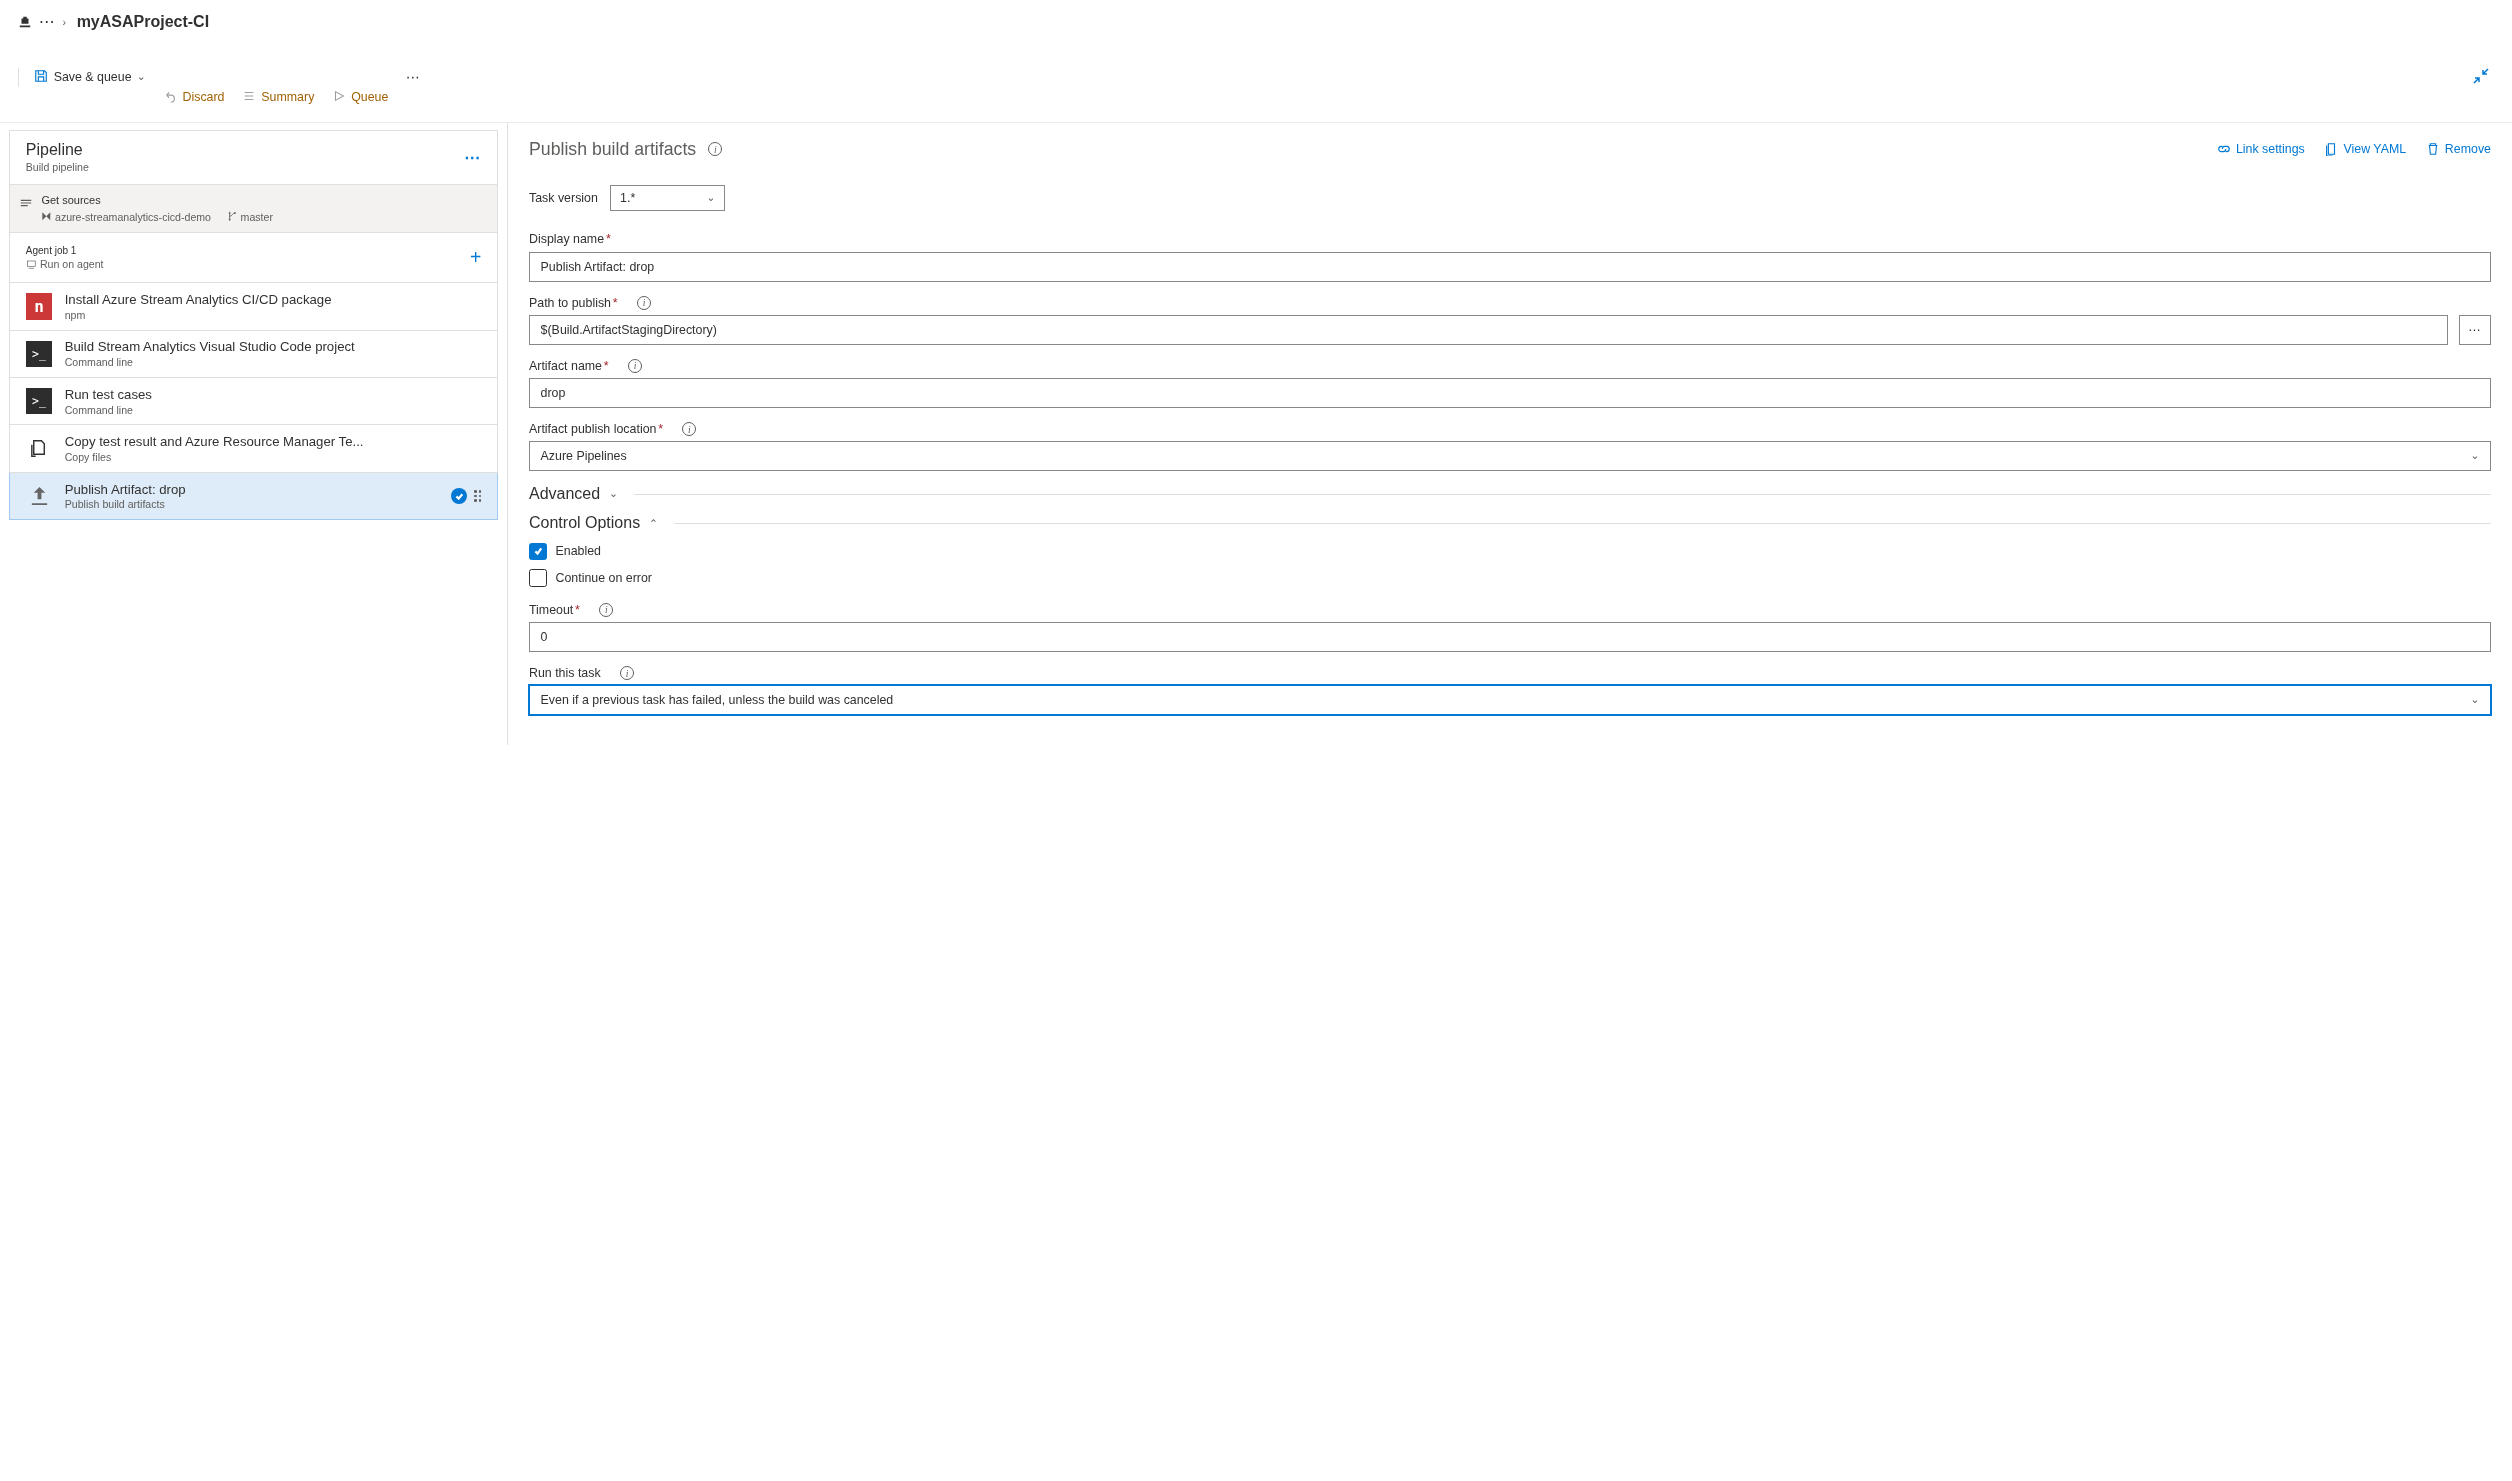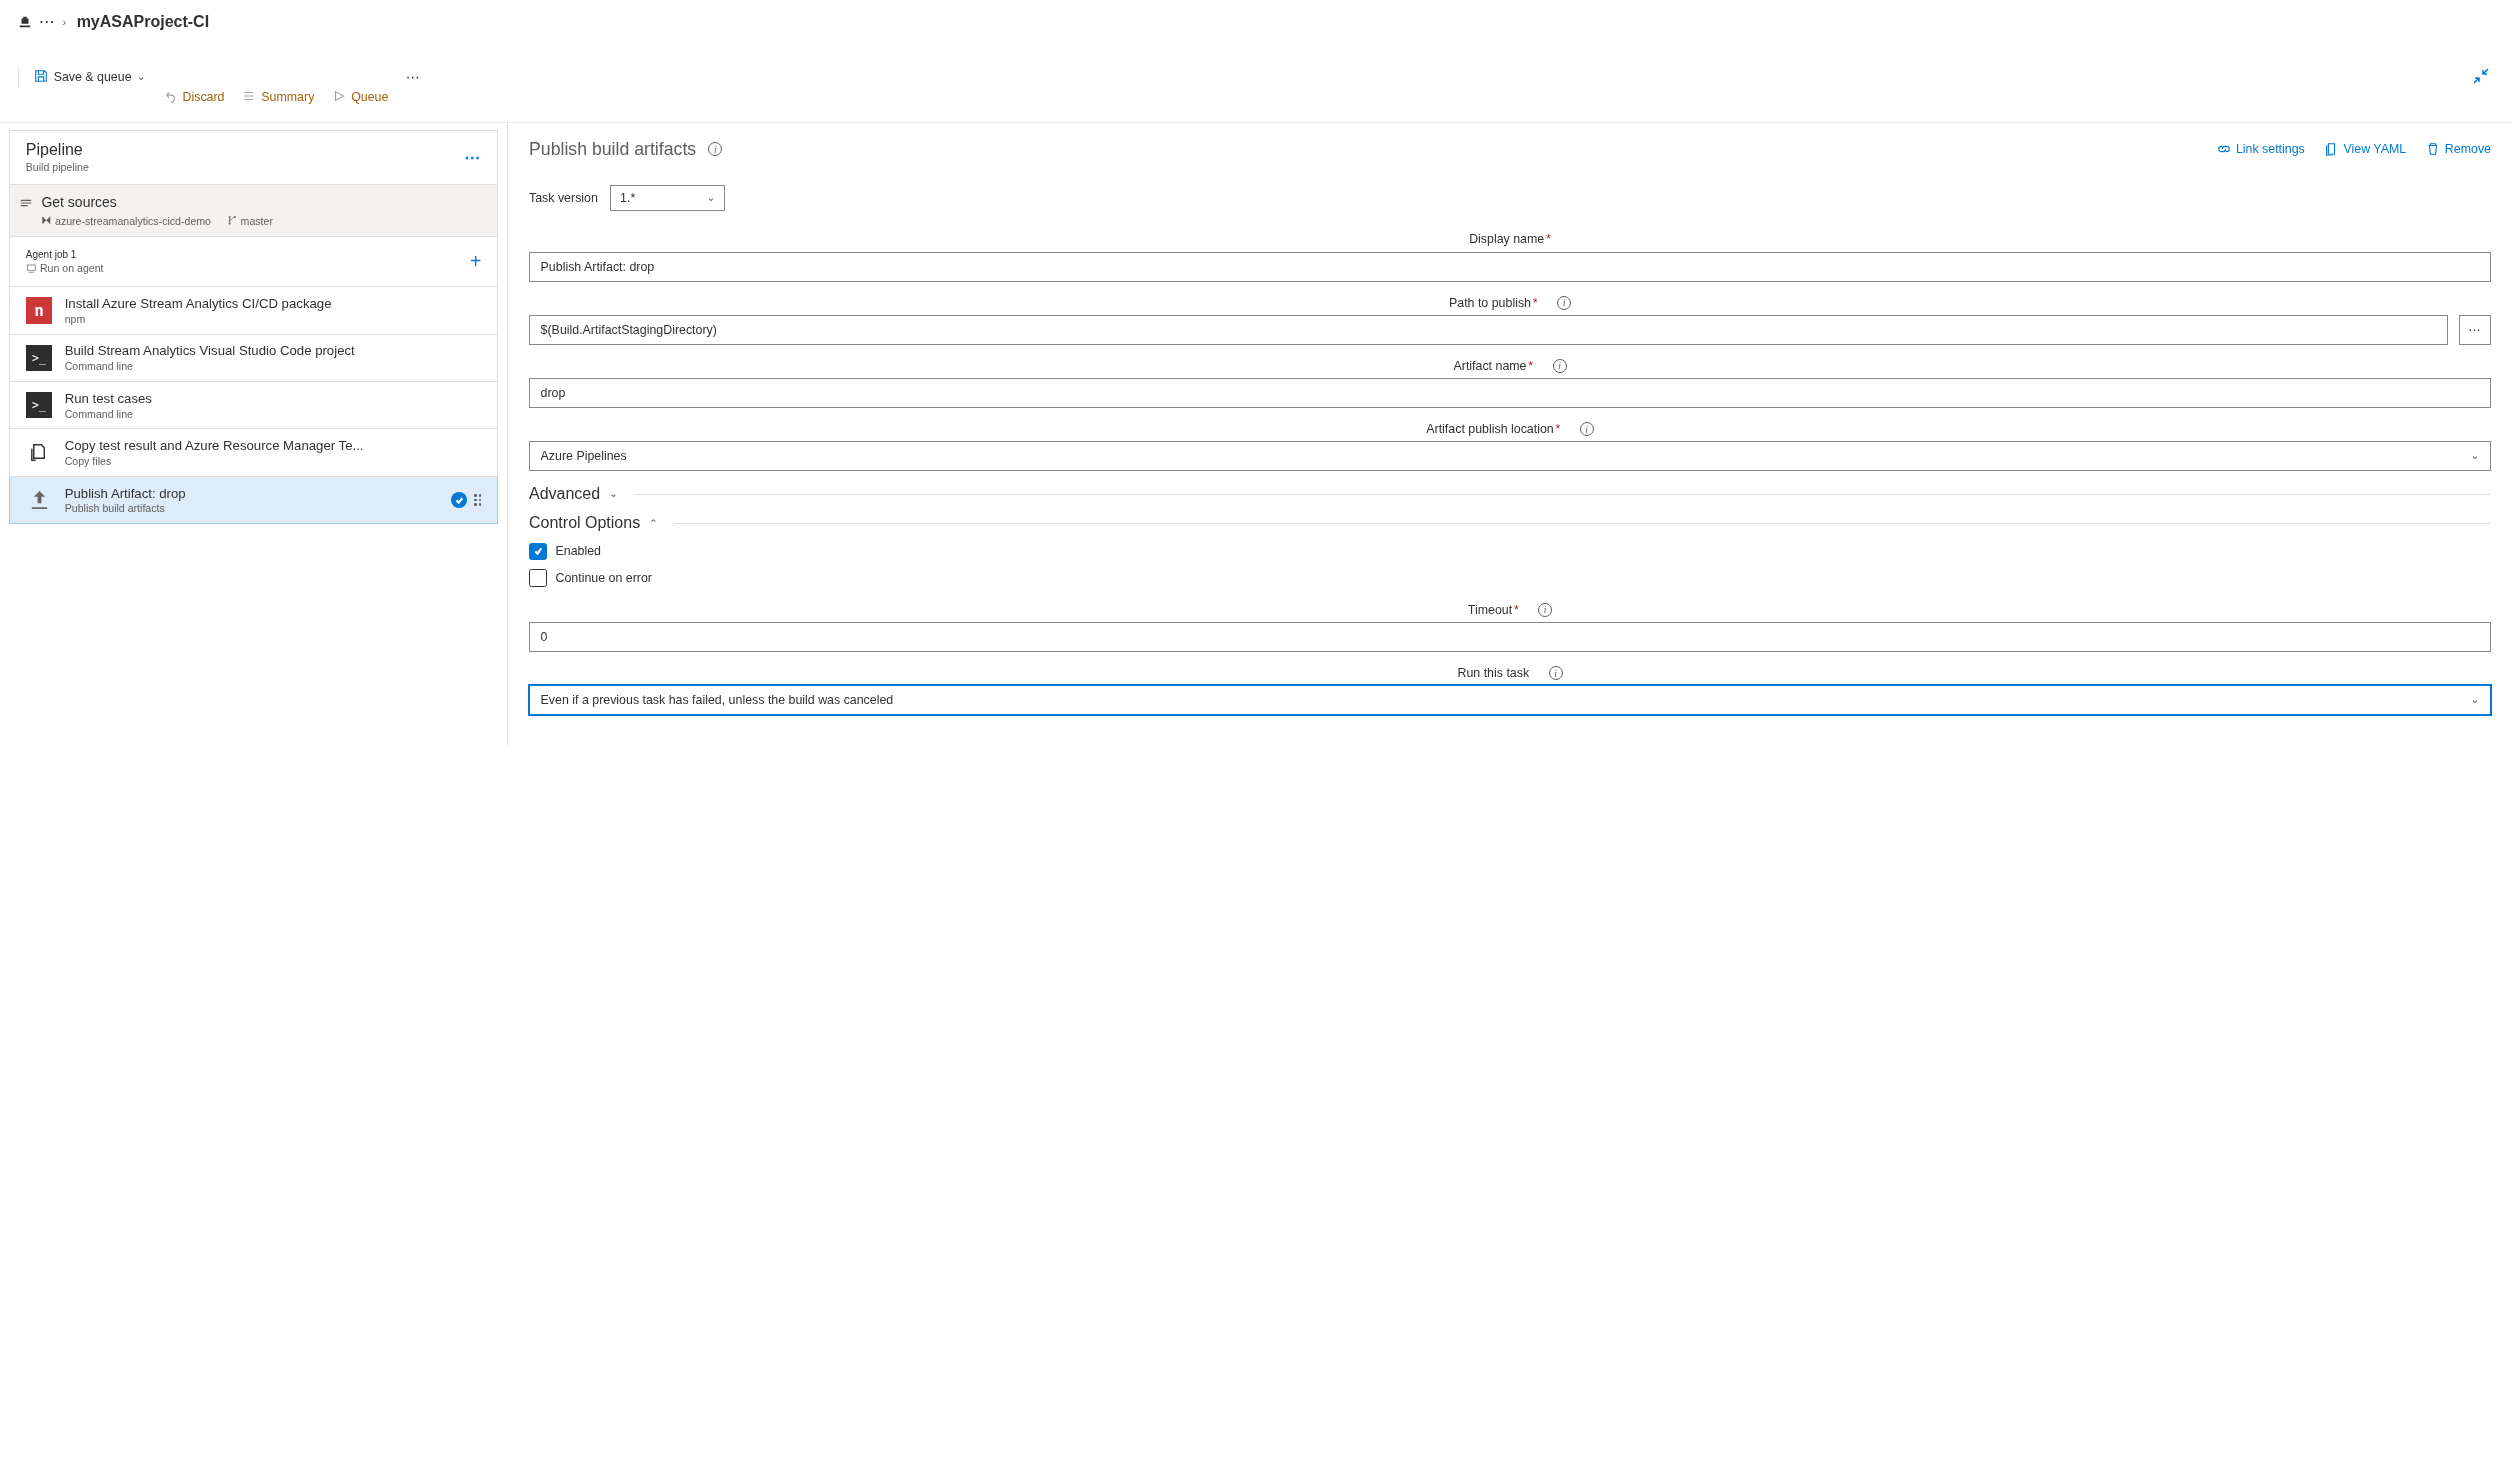--- a/index.html
+++ b/index.html
@@ -63,21 +63,21 @@
     .pipeline-hdr .sub { font-size:10.6px; color:#605e5c; margin-top:1.8px;}
     .pipeline-more { color:#0078d4; font-size:16px; letter-spacing:0.9px; cursor:pointer; font-weight:bold;}
     
     .get-sources {
       background:#f3f2f1;
       padding: 8.8px 16px 8.8px 8.8px;
       margin: 0 8.8px; border:0.9px solid #e1dfdd; border-top:none;
       display:flex; align-items:flex-start; gap:8.8px;
     }
     .gs-icon { width:14px; margin-top:2.6px; color:#605e5c;}
-    .gs-body .title { font-size:14px; font-weight:400; }
+    .gs-body .title { font-size:11px; font-weight:400; }
     .gs-meta { display:flex; gap:16px; margin-top:5.3px; font-size:10.6px; color:#605e5c;}
     .gs-meta span { display:flex; align-items:flex-start; gap:3px;}
     
     .agent-job {
       display:flex; align-items:center; justify-content:space-between;
       padding: 12.4px 16px;
       margin: 0 8.8px; border:0.9px solid #e1dfdd; border-top:none;
       background:#fff;
     }
     .agent-job .title { font-size:10px; }
@@ -117,21 +117,21 @@
     
     .form-row { display:flex; align-items:center; margin-bottom:21px; gap:12.4px;}
     .form-row label { font-size:12.4px; color:#323130;}
     .mini-select {
       border:0.9px solid #8a8886; height:26.5px; width:115px;
       display:flex; align-items:center; justify-content:space-between;
       padding: 0 8.8px; cursor:pointer;
     }
     
     .fld { margin-bottom:14px; }
-    .fld-label { display:flex; align-items:center; gap:7px; margin-bottom:5.3px;justify-content:center;}
+    .fld-label { display:flex; align-items:center; gap:7px; margin-bottom:5.3px;}
     .fld-label .txt { font-size:12.4px;}
     .info-icon {
       width:14px; height:14px; border:0.9px solid #605e5c; border-radius:50%;
       display:flex; align-items:center; justify-content:center;
       font-size:9.7px; font-style:italic; color:#605e5c; font-family:serif;
       margin-left:12.4px;
     }
     .fld-input {
       width:100%; height:30px; border:0.9px solid #8a8886; padding: 0 10.6px;
       font-size:12.4px; color:#323130;

